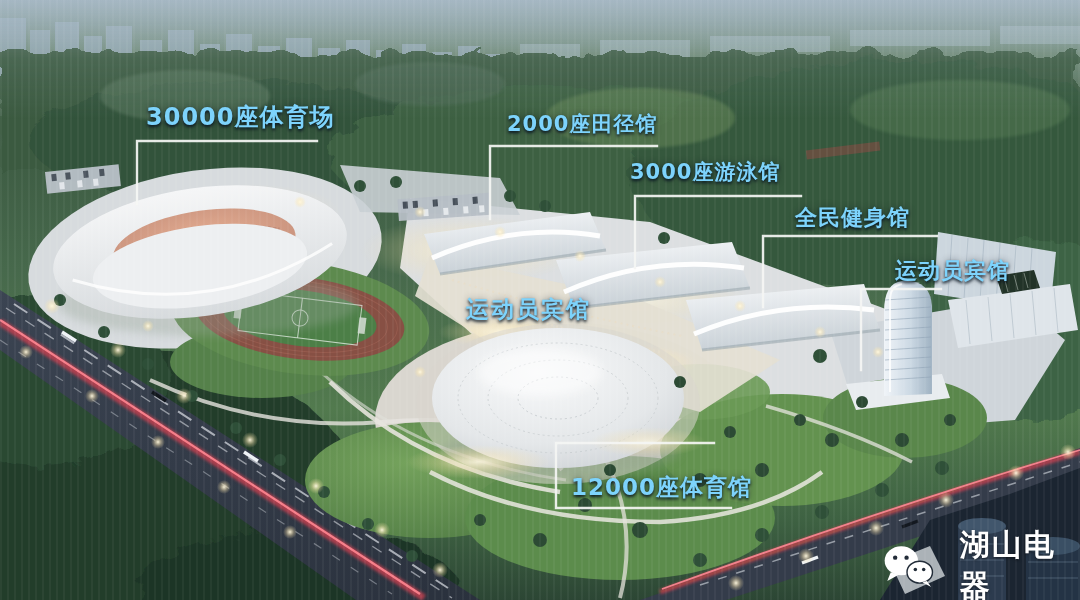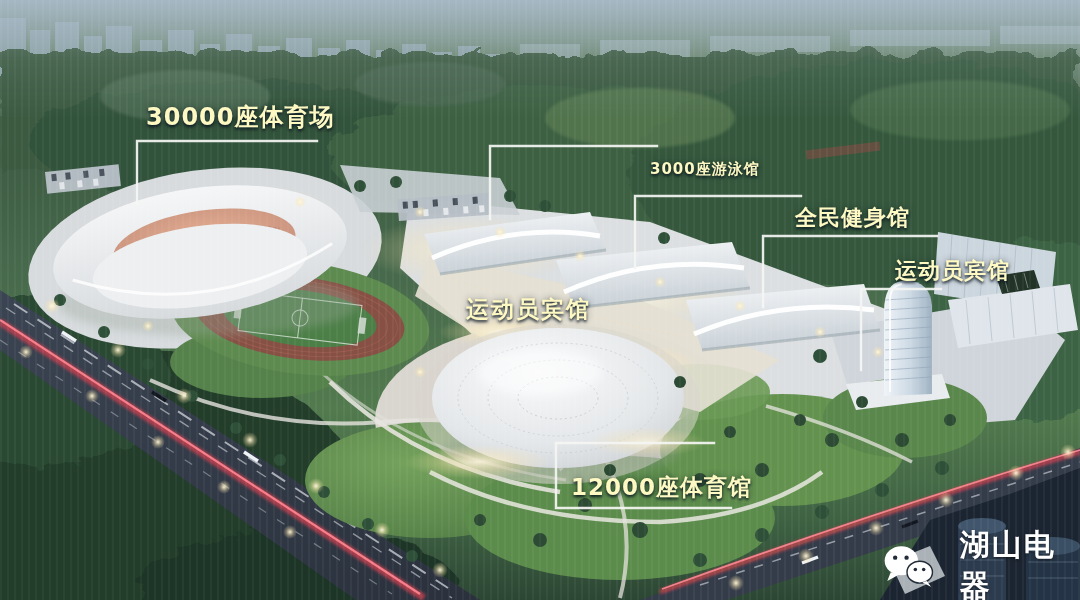--- a/index.html
+++ b/index.html
@@ -7,21 +7,21 @@
     position:relative;width:1080px;height:600px;overflow:hidden;
     font-family:"DejaVu Sans",sans-serif;background:#3c5a42;
   }
   #scene-svg{position:absolute;left:0;top:0;}
   .scanlines{
     position:absolute;left:0;top:0;width:1080px;height:600px;pointer-events:none;
     background:repeating-linear-gradient(90deg,rgba(255,255,255,.045) 0 2px,transparent 2px 7px);
     mix-blend-mode:screen;
   }
   .callout-label{
-    position:absolute;color:#fef9c3;font-weight:700;white-space:nowrap;
+    position:absolute;color:#7dd3fc;font-weight:700;white-space:nowrap;
     text-shadow:0 2px 3px rgba(10,22,34,.9),0 0 7px rgba(10,22,34,.45);
     letter-spacing:1px;line-height:1.1;
   }
   #watermark{
     position:absolute;left:882px;top:525px;display:flex;align-items:center;gap:25px;
   }
   #watermark .wm-text{
     color:#fff;font-size:30px;font-weight:700;letter-spacing:2px;
     text-shadow:0 1px 3px rgba(0,0,0,.55);
   }
@@ -433,21 +433,22 @@
     <polyline points="801,196 635,196 635,268"></polyline>
     <polyline points="937,236 763,236 763,307"></polyline>
     <polyline points="941,289 861,289 861,370"></polyline>
     <polyline points="714,443 556,443 556,508 731,508"></polyline>
   </g>
 </svg>
 
 <div class="scanlines"></div>
 
 <div class="callout-label" style="left:146px;top:104px;font-size:24px">30000座体育场</div>
-<div class="callout-label" style="left:650px;top:161px;font-size:15px">3000座游泳馆</div>
+<div class="callout-label" style="left:507px;top:113px;font-size:21px">2000座田径馆</div>
+<div class="callout-label" style="left:630px;top:161px;font-size:21px">3000座游泳馆</div>
 <div class="callout-label" style="left:795px;top:206px;font-size:22px">全民健身馆</div>
 <div class="callout-label" style="left:895px;top:259px;font-size:22px">运动员宾馆</div>
 <div class="callout-label" style="left:466px;top:297px;font-size:23px;letter-spacing:2px">运动员宾馆</div>
 <div class="callout-label" style="left:571px;top:475px;font-size:23px">12000座体育馆</div>
 
 <div id="watermark">
   <svg width="56" height="48" viewBox="0 0 60 50">
     <ellipse cx="22" cy="19" rx="19" ry="16.5" fill="#ffffff"></ellipse>
     <polygon points="10,32 6,42 19,35" fill="#ffffff"></polygon>
     <circle cx="15" cy="15.5" r="2.5" fill="#222c38"></circle>

